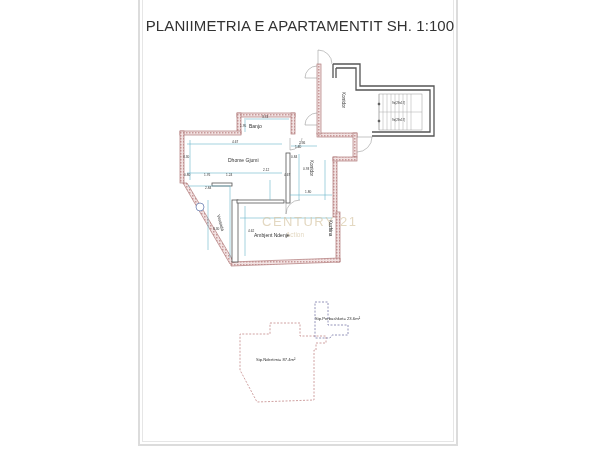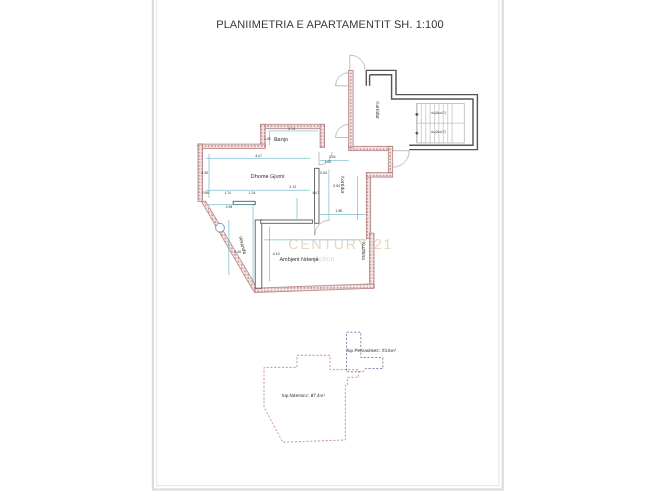--- a/index.html
+++ b/index.html
@@ -1,20 +1,20 @@
 <!DOCTYPE html>
 <html><head>
 <meta charset="utf-8">
 <style>
   html, body { margin: 0; padding: 0; background: #ffffff; }
   body { width: 600px; height: 450px; position: relative; overflow: hidden; font-family: "Liberation Sans", sans-serif; }
   .sheet { position: absolute; left: 138px; top: 0; width: 322px; height: 450px; background: #fff; }
   .sheet-border-outer { position: absolute; left: 138px; top: -2px; width: 320px; height: 448px; border: 2px solid #dcdcdc; box-sizing: border-box; }
   .sheet-border-inner { position: absolute; left: 142px; top: -2px; width: 312px; height: 444px; border: 1px solid #e6e6e6; box-sizing: border-box; }
-  .title { position: absolute; left: 0; top: 17px; width: 600px; text-align: center; font-size: 10px; color: #333; letter-spacing: 0.1px; }
+  .title { position: absolute; left: 0; top: 17px; width: 600px; text-align: center; font-size: 15px; color: #333; letter-spacing: 0.1px; }
   svg { position: absolute; left: 0; top: 0; }
   .lbl { font-family: "Liberation Sans", sans-serif; fill: #333; }
 </style>
 </head>
 <body>
 
 <div class="sheet"></div>
 <div class="sheet-border-outer"></div>
 <div class="sheet-border-inner"></div>
 

